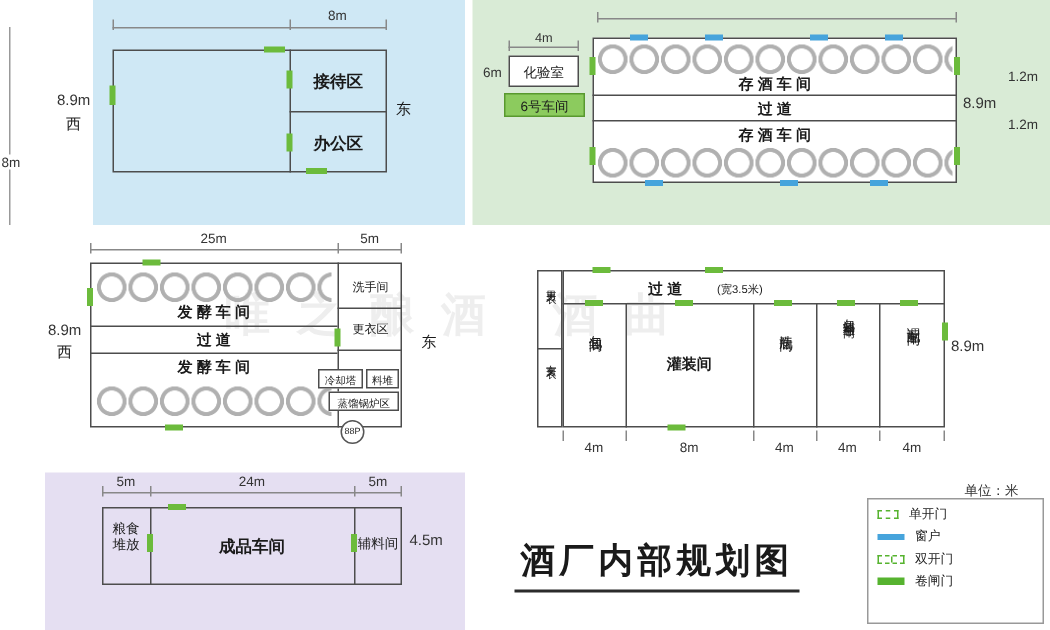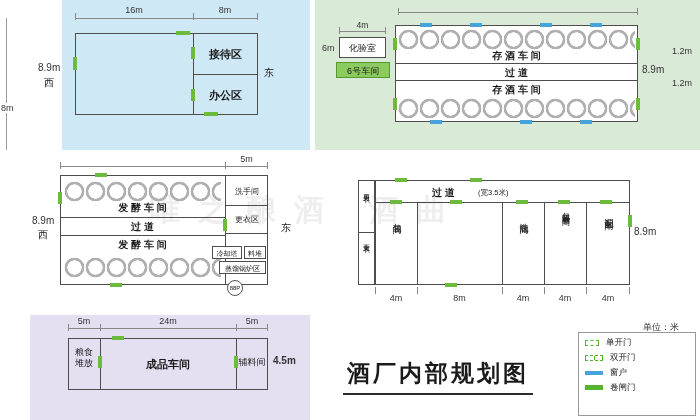--- a/index.html
+++ b/index.html
@@ -49,21 +49,20 @@
 
   <div class="wm" style="left:150px;top:190px;">唯之酿酒 酒曲</div>
 
   <div class="dimv" style="left:6px;top:18px;height:132px;"></div>
   <div class="dim" style="left:0;top:103px;background:#fff;padding:0 1px;">8m</div>
 
   <div class="dimline" style="left:75px;top:18px;width:183px;"></div>
   <div class="tick" style="left:75px;top:13px;"></div>
   <div class="tick" style="left:193px;top:13px;"></div>
   <div class="tick" style="left:257px;top:13px;"></div>
-  <div class="dim" style="left:75px;top:5px;width:118px;">16m</div>
   <div class="dim" style="left:193px;top:5px;width:64px;">8m</div>
 
   <div class="rect" style="left:75px;top:33px;width:183px;height:82px;"></div>
   <div class="vline" style="left:193px;top:33px;height:82px;"></div>
   <div class="hline" style="left:193px;top:74px;width:65px;"></div>
 
   <div class="lbl b" style="left:193px;top:47px;width:65px;font-size:11px;">接待区</div>
   <div class="lbl b" style="left:193px;top:88px;width:65px;font-size:11px;">办公区</div>
   <div class="dim" style="left:38px;top:62px;font-size:10px;">8.9m</div>
   <div class="lbl" style="left:44px;top:76px;">西</div>
@@ -90,21 +89,21 @@
   <div class="circles" style="left:398px;top:97px;width:237px;"></div>
 
   <div class="dimline" style="left:339px;top:31px;width:47px;"></div>
   <div class="tick" style="left:339px;top:27px;"></div>
   <div class="tick" style="left:385px;top:27px;"></div>
   <div class="dim" style="left:339px;top:20px;width:47px;font-size:8.5px;">4m</div>
   <div class="rect white" style="left:339px;top:37px;width:47px;height:21px;"></div>
   <div class="lbl" style="left:339px;top:42px;width:47px;font-size:9px;">化验室</div>
   <div class="dim" style="left:322px;top:43px;font-size:9px;">6m</div>
   <div class="chip" style="left:336px;top:62px;width:54px;height:16px;"></div>
-  <div class="lbl" style="left:336px;top:65px;width:54px;font-size:9px;font-family:Liberation Mono, monospace;">6号车间</div>
+  <div class="lbl" style="left:336px;top:65px;width:54px;font-size:9px;">6号车间</div>
 
   <div class="dim" style="left:642px;top:64px;font-size:10px;">8.9m</div>
   <div class="dim" style="left:672px;top:46px;">1.2m</div>
   <div class="dim" style="left:672px;top:78px;">1.2m</div>
 
   <div class="win" style="left:420px;top:23px;width:12px;height:4px;"></div>
   <div class="win" style="left:470px;top:23px;width:12px;height:4px;"></div>
   <div class="win" style="left:540px;top:23px;width:12px;height:4px;"></div>
   <div class="win" style="left:590px;top:23px;width:12px;height:4px;"></div>
   <div class="door" style="left:393px;top:38px;width:4px;height:12px;"></div>
@@ -112,20 +111,21 @@
   <div class="door" style="left:636px;top:38px;width:4px;height:12px;"></div>
   <div class="door" style="left:636px;top:98px;width:4px;height:12px;"></div>
   <div class="win" style="left:430px;top:120px;width:12px;height:4px;"></div>
   <div class="win" style="left:520px;top:120px;width:12px;height:4px;"></div>
   <div class="win" style="left:580px;top:120px;width:12px;height:4px;"></div>
 
   <div class="dimline" style="left:60px;top:166px;width:208px;"></div>
   <div class="tick" style="left:60px;top:162px;"></div>
   <div class="tick" style="left:225px;top:162px;"></div>
   <div class="tick" style="left:267px;top:162px;"></div>
+  <div class="dim" style="left:60px;top:154px;width:165px;">25m</div>
   <div class="dim" style="left:225px;top:154px;width:43px;">5m</div>
 
   <div class="rect" style="left:60px;top:175px;width:208px;height:110px;"></div>
   <div class="vline" style="left:225px;top:175px;height:110px;"></div>
   <div class="hline" style="left:225px;top:205px;width:43px;"></div>
   <div class="hline" style="left:225px;top:233px;width:43px;"></div>
   <div class="lbl" style="left:226px;top:186px;width:42px;font-size:8px;">洗手间</div>
   <div class="lbl" style="left:226px;top:214px;width:42px;font-size:8px;">更衣区</div>
 
   <div class="circles" style="left:64px;top:180px;width:157px;"></div>
@@ -162,20 +162,21 @@
   <div class="rect" style="left:375px;top:180px;width:255px;height:105px;"></div>
   <div class="hline" style="left:375px;top:202px;width:255px;"></div>
   <div class="lbl b" style="left:432px;top:186px;">过  道</div>
   <div class="lbl" style="left:478px;top:188px;font-size:7.5px;">(宽3.5米)</div>
   <div class="vline" style="left:417px;top:202px;height:83px;"></div>
   <div class="vline" style="left:502px;top:202px;height:83px;"></div>
   <div class="vline" style="left:544px;top:202px;height:83px;"></div>
   <div class="vline" style="left:586px;top:202px;height:83px;"></div>
 
   <div class="lbl vt" style="left:390px;top:216px;font-size:9px;">包装间</div>
+  <div class="lbl b" style="left:417px;top:236px;width:85px;">灌装间</div>
   <div class="lbl vt" style="left:517px;top:216px;font-size:9px;">洗瓶间</div>
   <div class="lbl vt" style="left:559px;top:206px;font-size:8px;">包装辅料车间</div>
   <div class="lbl vt" style="left:602px;top:211px;font-size:9px;">调配车间</div>
 
   <div class="tick" style="left:375px;top:287px;"></div>
   <div class="tick" style="left:417px;top:287px;"></div>
   <div class="tick" style="left:502px;top:287px;"></div>
   <div class="tick" style="left:544px;top:287px;"></div>
   <div class="tick" style="left:586px;top:287px;"></div>
   <div class="tick" style="left:629px;top:287px;"></div>
@@ -205,41 +206,41 @@
   <div class="dim" style="left:100px;top:316px;width:136px;">24m</div>
   <div class="dim" style="left:236px;top:316px;width:32px;">5m</div>
 
   <div class="rect" style="left:68px;top:338px;width:200px;height:52px;"></div>
   <div class="vline" style="left:100px;top:338px;height:52px;"></div>
   <div class="vline" style="left:236px;top:338px;height:52px;"></div>
   <div class="lbl pre" style="left:68px;top:347px;width:32px;font-size:9px;">粮食
 堆放</div>
   <div class="lbl b" style="left:100px;top:357px;width:136px;font-size:11px;">成品车间</div>
   <div class="lbl" style="left:236px;top:356px;width:32px;font-size:9px;">辅料间</div>
-  <div class="dim" style="left:273px;top:355px;font-size:10px;font-weight:bold;">4.5m</div>
+  <div class="dim" style="left:273px;top:355px;font-size:10px;">4.5m</div>
 
   <div class="door" style="left:112px;top:336px;width:12px;height:4px;"></div>
   <div class="door" style="left:98px;top:356px;width:4px;height:12px;"></div>
   <div class="door" style="left:234px;top:356px;width:4px;height:12px;"></div>
 
   <div class="title" style="left:343px;top:358px;">酒厂内部规划图</div>
 
   <div class="dim" style="left:643px;top:321px;">单位：米</div>
   <div class="legend-box" style="left:578px;top:332px;width:118px;height:84px;">
     <div class="legend-row">
       <span class="ic ic-single"></span>
       <span>单开门</span>
     </div>
     <div class="legend-row">
+      <span class="ic ic-window"></span>
+      <span>窗户</span>
+    </div>
+    <div class="legend-row">
       <span class="ic ic-double"></span>
       <span>双开门</span>
     </div>
     <div class="legend-row">
-      <span class="ic ic-window"></span>
-      <span>窗户</span>
-    </div>
-    <div class="legend-row">
       <span class="ic ic-roller"></span>
       <span>卷闸门</span>
     </div>
   </div>
 
 </div>
 
 </body></html>

